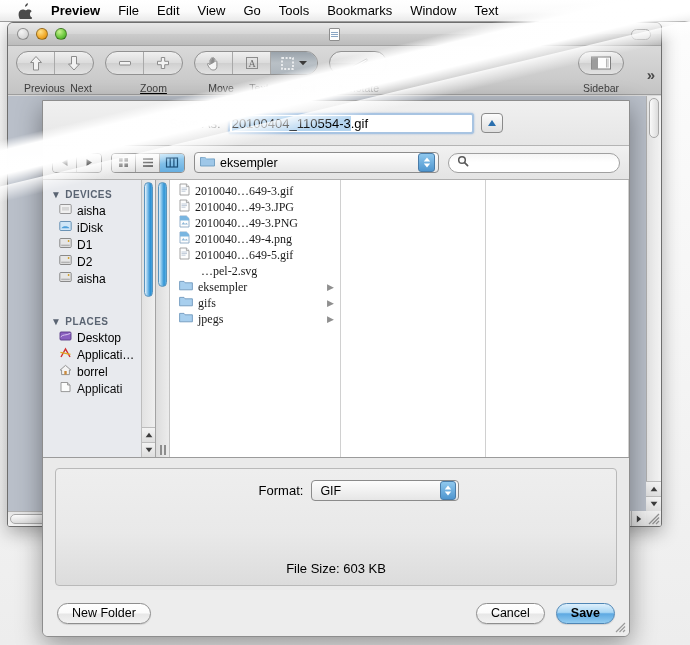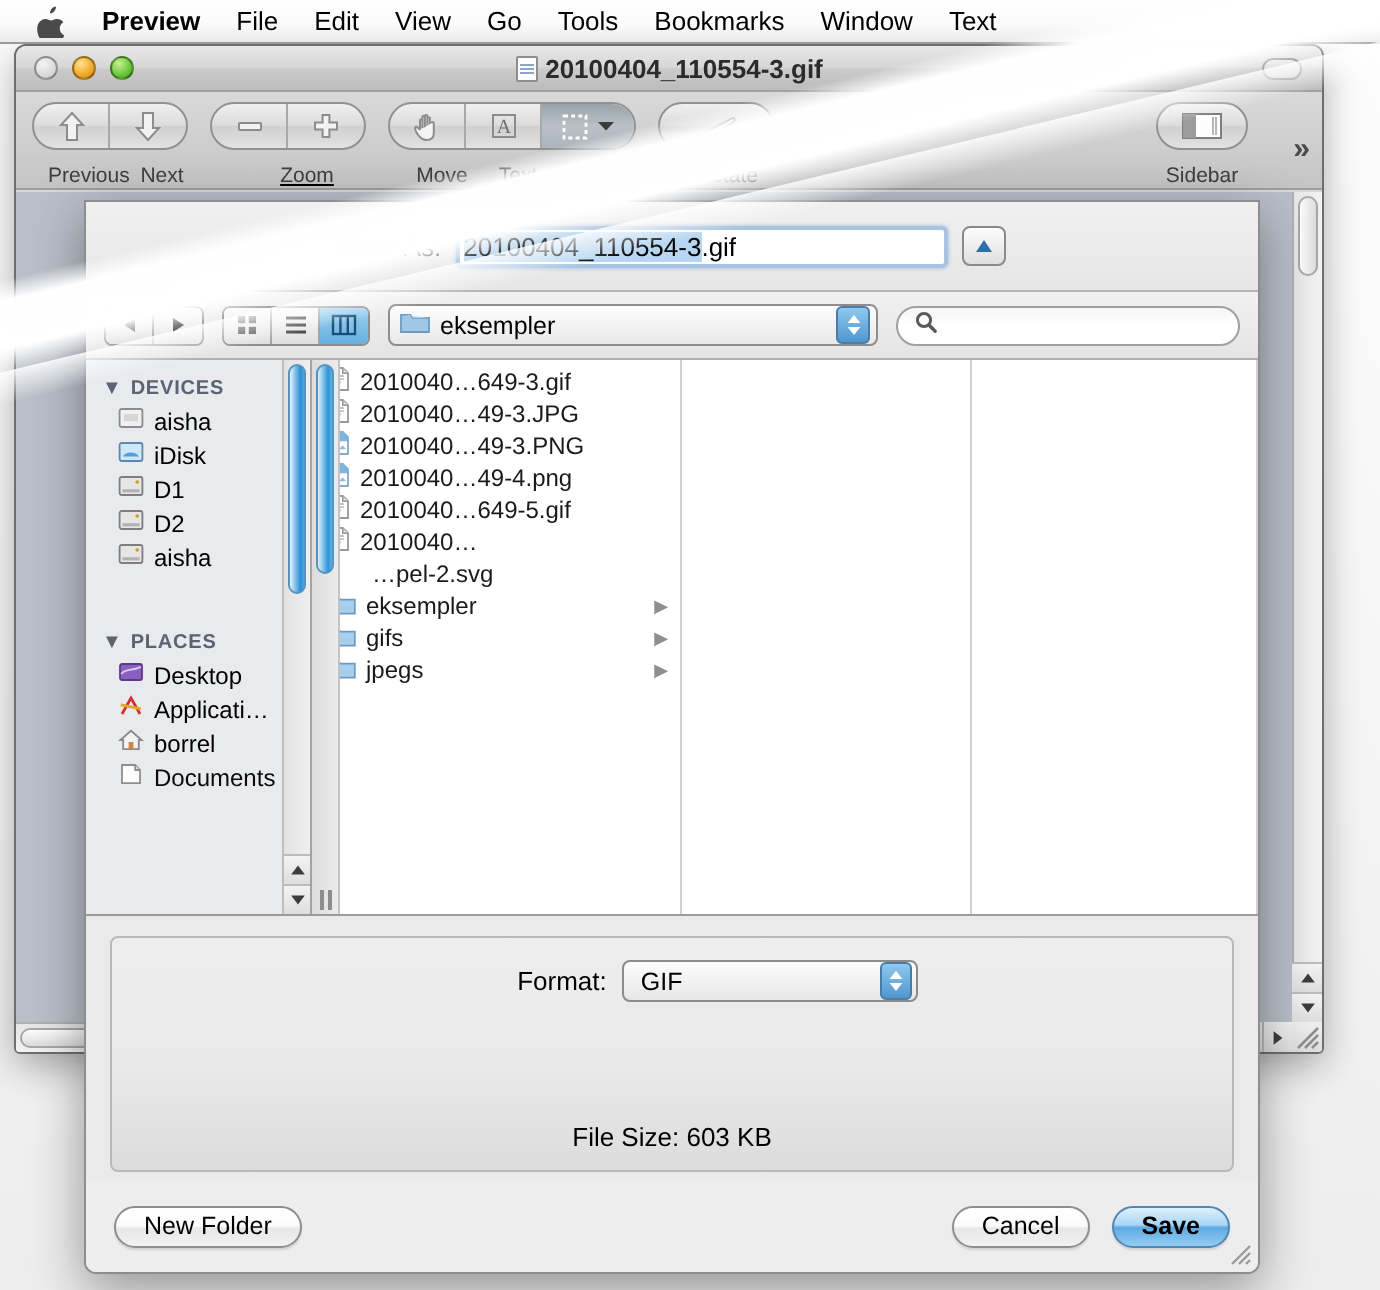--- a/index.html
+++ b/index.html
@@ -279,21 +279,21 @@
     position:absolute; left:0; top:0; bottom:0; width:14px;
     background: linear-gradient(90deg,#dcdcdc,#ececec);
     border-right:1px solid #c3c3c3;
   }
   #col1-thumb {
     position:absolute; left:2px; right:2px; top:2px; height:105px;
     border-radius:5px;
     background: linear-gradient(90deg,#ddeffb,#86c4ea 35%,#2f94d6 72%,#5fb0e0);
     border:1px solid #5793bc;
   }
-  #col1-list { padding-top: 3px; }
+  #col1-list { margin-left: 15px; padding-top: 3px; font-family: Liberation Serif, serif; }
   .col-grip {
     position:absolute; left:4px; bottom:2px; width:7px; height:10px;
     display:flex; gap:2px;
   }
   .col-grip i { width:2px; background:#8d8d8d; display:block; height:100%; }
 
   
   #options-pane {
     height: 132px; background: #eaeaea;
     padding: 10px 12px 0 12px;
@@ -388,21 +388,20 @@
 <div id="preview-window">
 
   <div id="titlebar">
     <div class="traffic">
       <div class="light close"></div>
       <div class="light min"></div>
       <div class="light max"></div>
     </div>
     <div id="win-title">
       <span class="docicon"></span>
-      <span>20100404_110554-3.gif</span>
     </div>
     <div id="toolbar-toggle"></div>
   </div>
 
   <div id="toolbar">
 
     <div class="tb-seg">
       <div class="tb-group">
         <div class="tb-btn">
           <svg class="ic" width="16" height="17" viewBox="0 0 16 17">
@@ -713,21 +712,21 @@
         </span>
         <span>borrel</span>
       </div>
       <div class="sb-row" style="opacity:0.95">
         <span>
           <svg width="13" height="12" viewBox="0 0 13 12">
               <path d="M2 1.5 H8.6 L11 4 V10.6 H2 Z" fill="#fdfdfd" stroke="#8a8a8a" stroke-width="0.9"></path>
               <path d="M8.6 1.5 V4 H11" fill="#dcdcdc" stroke="#8a8a8a" stroke-width="0.9"></path>
             </svg>
         </span>
-        <span>Documents</span>
+        <span>Applicati</span>
       </div>
 
       <div id="sidebar-scroll">
         <div id="sidebar-thumb"></div>
         <div id="sidebar-arrows">
           <div class="sb-arr" style="width:14px">
             <svg width="8" height="6" viewBox="0 0 8 6">
                 <path d="M4 0.8 L7.4 5.2 L0.6 5.2 Z" fill="#3c3c3c"></path>
               </svg>
           </div>
@@ -787,30 +786,20 @@
         </div>
         <div class="file-row">
           <span>
             <svg width="11" height="13" viewBox="0 0 11 13">
                 <path d="M1 1 H7.4 L10 3.6 V12 H1 Z" fill="#fdfdfd" stroke="#9a9a9a" stroke-width="0.9"></path>
                 <path d="M7.4 1 V3.6 H10" fill="#e0e0e0" stroke="#9a9a9a" stroke-width="0.8"></path>
                 <path d="M2.5 5 H8 M2.5 6.6 H8 M2.5 8.2 H6.5" stroke="#b8c4d4" stroke-width="0.9"></path>
               </svg>
           </span>
           <span>2010040…649-5.gif</span>
-        </div>
-        <div class="file-row">
-          <span>
-            <svg width="11" height="13" viewBox="0 0 11 13">
-                <path d="M1 1 H7.4 L10 3.6 V12 H1 Z" fill="#fdfdfd" stroke="#9a9a9a" stroke-width="0.9"></path>
-                <path d="M7.4 1 V3.6 H10" fill="#e0e0e0" stroke="#9a9a9a" stroke-width="0.8"></path>
-                <path d="M2.5 5 H8 M2.5 6.6 H8 M2.5 8.2 H6.5" stroke="#b8c4d4" stroke-width="0.9"></path>
-              </svg>
-          </span>
-          <span>2010040…</span>
         </div>
         <div class="file-row" style="padding-left:30px">
           <span>…pel-2.svg</span>
         </div>
         <div class="file-row">
           <span>
             <svg width="14" height="12" viewBox="0 0 14 12">
                 <path d="M0.6 2.4 H5 L6.1 3.8 H13.4 V10.8 H0.6 Z" fill="#a8cfee" stroke="#7099bd" stroke-width="0.9"></path>
               </svg>
           </span>

